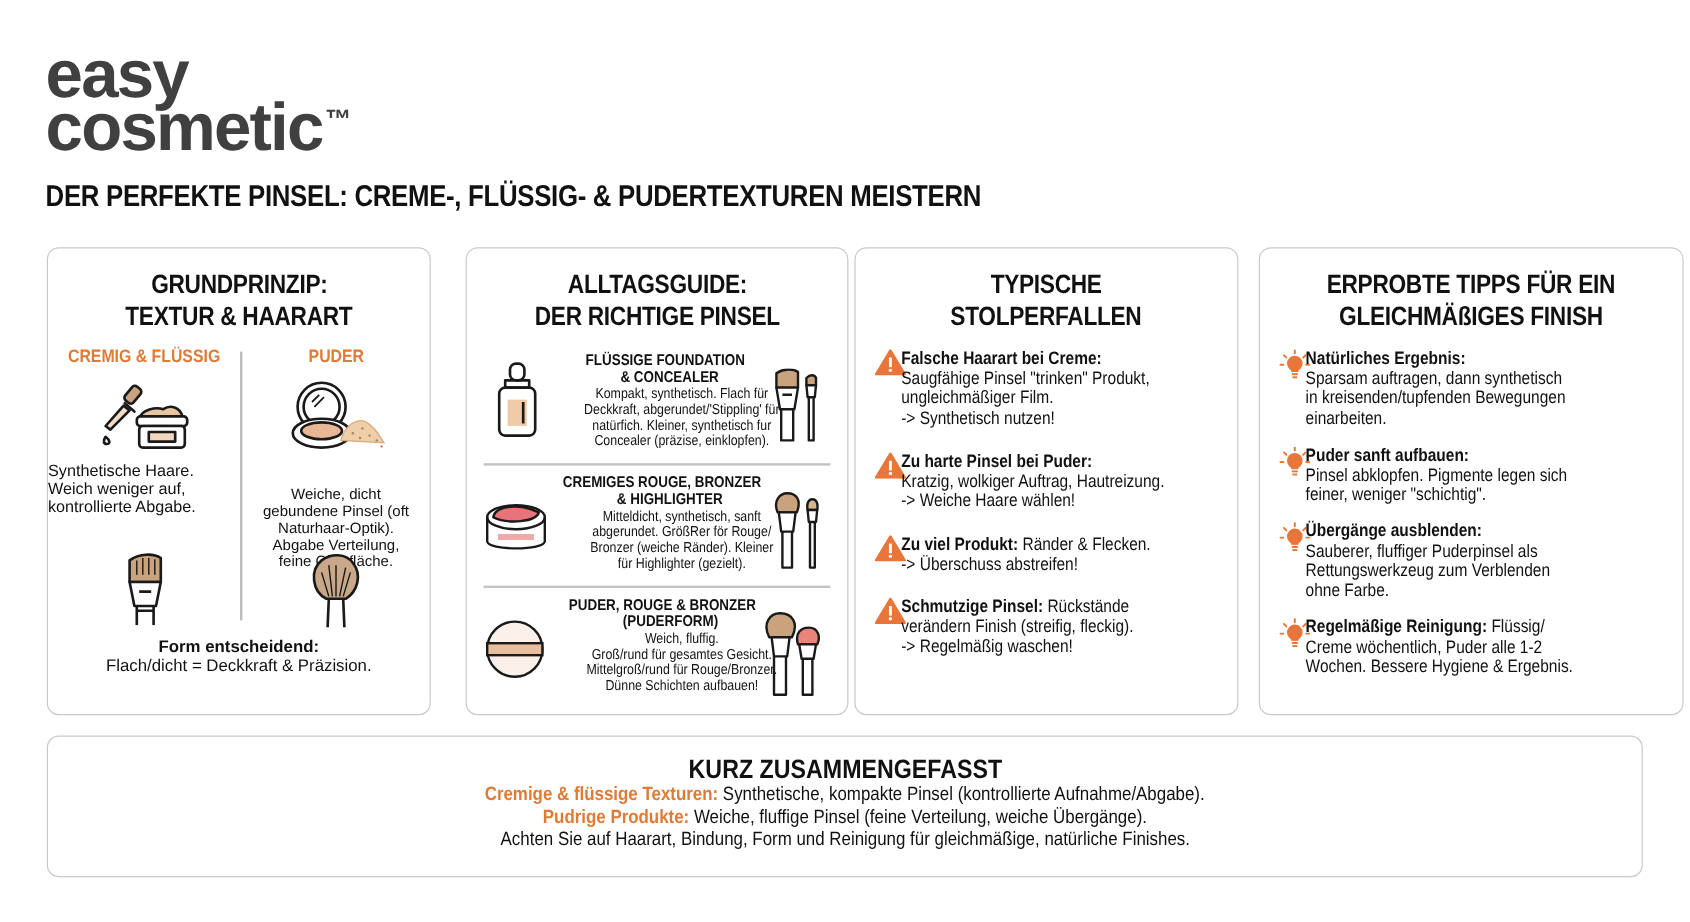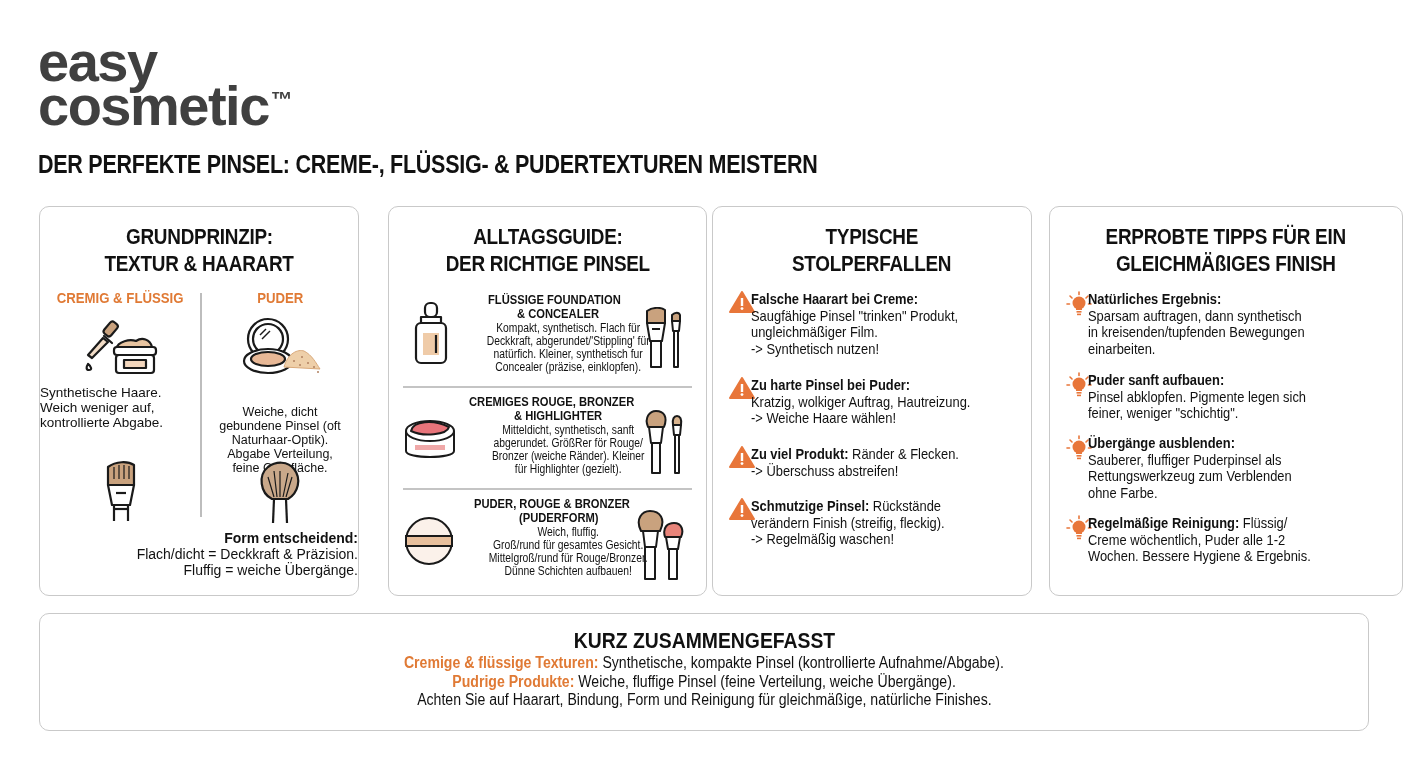--- a/index.html
+++ b/index.html
@@ -29,21 +29,21 @@
   .c1 .colR { left: 160px; width: 160px; }
   .c1 .divider { position: absolute; left: 160px; top: 86px; width: 1.5px; height: 224px; background: #bdbdbd; }
   .orange-head { color: #e07a35; font-weight: 700; font-size: 15px; }
   .c1 .txt { font-size: 13.5px; line-height: 15px; color: #111; }
   .c1 .icon1 { position: absolute; left: 42px; top: 112px; }
   .c1 .icon2 { position: absolute; left: 202px; top: 110px; }
   .c1 .t1 { position: absolute; left: 0; width: 160px; top: 178px; text-align: left; }
   .c1 .t2 { position: absolute; left: 160px; width: 160px; top: 178px; text-align: center; margin-top: 20px; }
   .c1 .brush1 { position: absolute; left: 64px; top: 252px; }
   .c1 .brush2 { position: absolute; left: 218px; top: 254px; }
-  .c1 .form { position: absolute; left: 0; right: 0; top: 323px; text-align: right; font-size: 14px; line-height: 16px; }
+  .c1 .form { position: absolute; left: 0; right: 0; top: 323px; text-align: center; font-size: 14px; line-height: 16px; }
   .c1 .form b { font-weight: 700; }
 
   
   .row { position: absolute; left: 14px; right: 14px; text-align: center; }
   .row .ico { position: absolute; left: 0; }
   .row .body { position: absolute; left: 62px; width: 200px; }
   .row .h { font-weight: 700; font-size: 13px; line-height: 14px; }
   .row .d { font-size: 12px; line-height: 13px; margin-top: 1px; }
   .row .br { position: absolute; right: 8px; }
   .sep { position: absolute; left: 14px; right: 14px; height: 1.5px; background: #c4c4c4; }
@@ -143,21 +143,20 @@
       <path d="M14 38 C2 32 0 14 10 6 C18 0 30 0 36 8 C44 18 40 32 30 38 Z" fill="#c9a88a"></path>
       <path d="M22 36 V10 M16 36 L10 16 M28 36 L34 16 M19 36 L16 10 M25 36 L30 12" stroke-width="1.2"></path>
       <line x1="16" y1="38" x2="15" y2="62"></line>
         <line x1="28" y1="38" x2="29" y2="62"></line>
     </g>
   </svg>
 
   <div class="form">
     <div><b>Form entscheidend:</b></div>
     <div>Flach/dicht = Deckkraft &amp; Präzision.</div>
-    <div>Fluffig = weiche Übergänge.</div>
   </div>
 </section>
 
 <section class="card c2">
   <div class="card-title">
     <span>ALLTAGSGUIDE:</span><br><span>DER RICHTIGE PINSEL</span>
   </div>
 
   <div class="row" style="top:86px;height:90px;">
     <svg class="ico" style="top:8px;left:10px;" width="36" height="64" viewBox="0 0 36 64">

